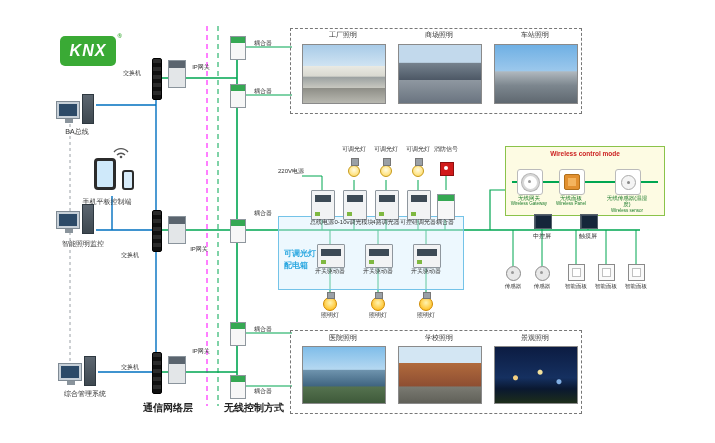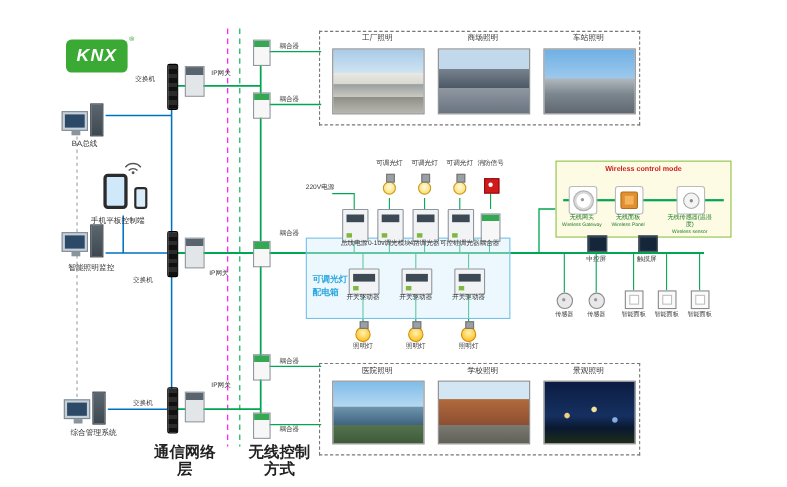--- a/index.html
+++ b/index.html
@@ -5,21 +5,21 @@
   html,body{margin:0;padding:0;background:#ffffff;}
   #canvas{
     position:relative;width:715px;height:443px;background:#fff;overflow:hidden;
     font-family:"Liberation Sans","DejaVu Sans",sans-serif;
   }
   .abs{position:absolute;}
   svg.wires{position:absolute;left:0;top:0;}
   .lbl{position:absolute;font-size:7px;color:#333;text-align:center;line-height:1.15;}
   .s6{font-size:6px;}
   .s55{font-size:5.5px;}
-  .layer{font-size:14px;font-weight:bold;color:#222;}
+  .layer{font-size:10px;font-weight:bold;color:#222;}
   
   .knx{position:absolute;left:60px;top:36px;width:56px;height:30px;background:#3aaa35;border-radius:5px;
        color:#fff;font-weight:bold;font-style:italic;font-size:16px;letter-spacing:1px;
        display:flex;align-items:center;justify-content:center;}
   .knx .reg{position:absolute;right:-7px;top:-3px;font-size:6px;color:#3aaa35;font-style:normal;}
   
   .pc{position:absolute;display:flex;align-items:flex-end;gap:2px;height:34px;}
   .monitor{position:relative;width:24px;height:18px;background:#c7d0d8;border:1px solid #7f8a94;padding:2px;box-sizing:border-box;margin-bottom:5px;}
   .monitor .scr{width:100%;height:100%;background:#2c4a68;}
   .monitor::after{content:"";position:absolute;left:8px;bottom:-5px;width:8px;height:4px;background:#8a949c;}

